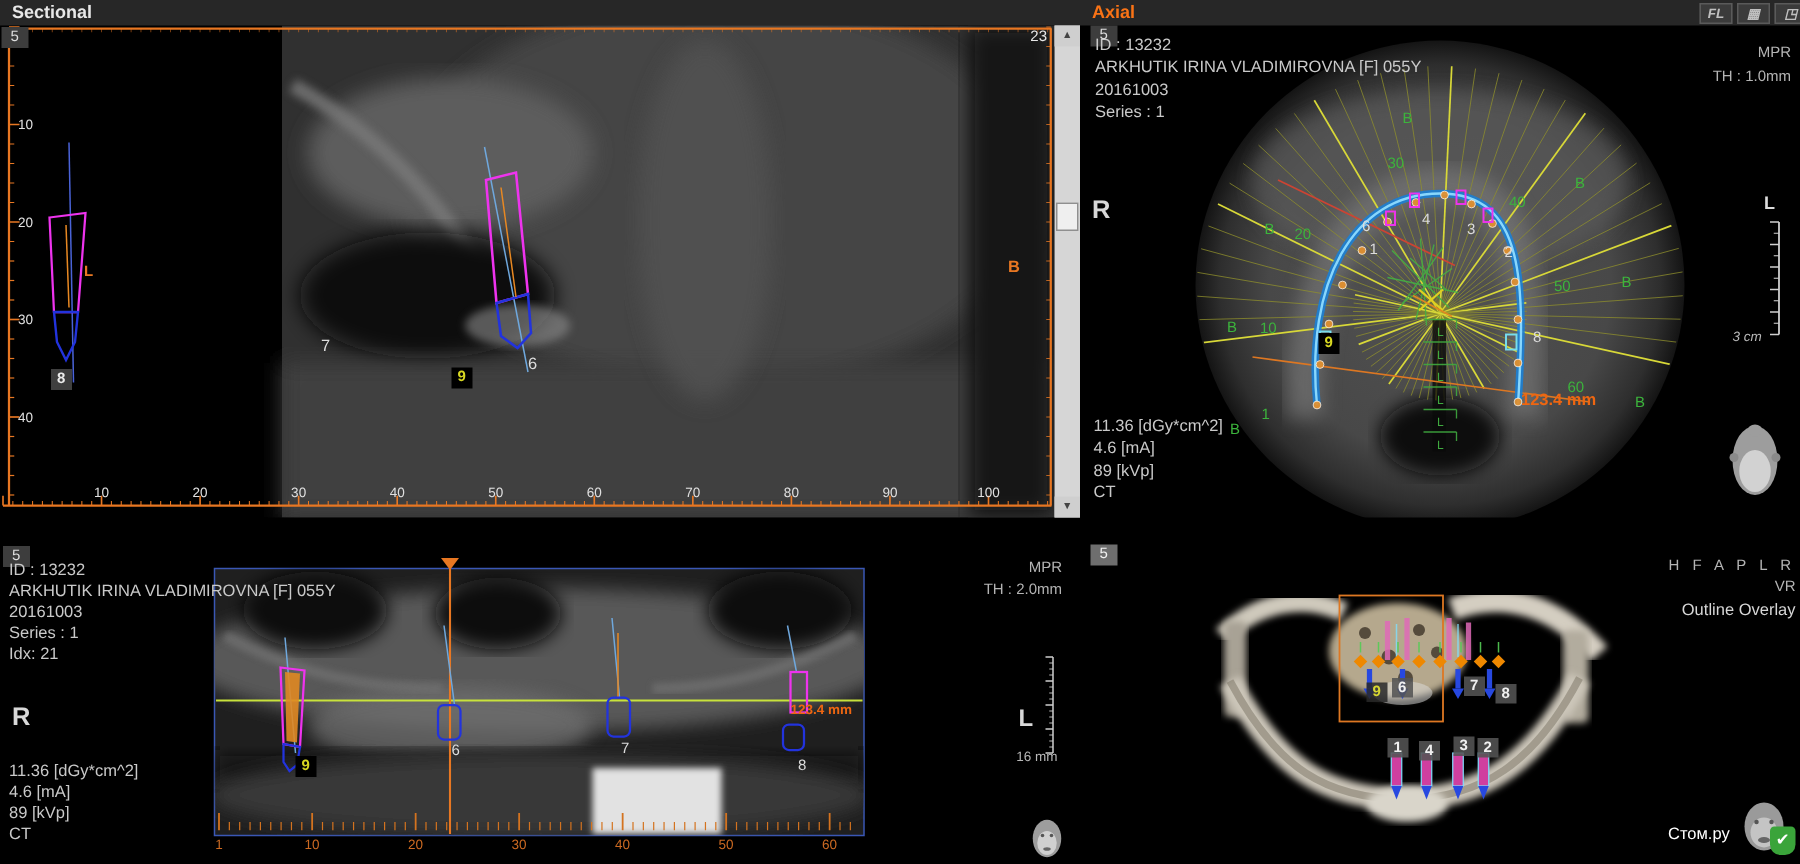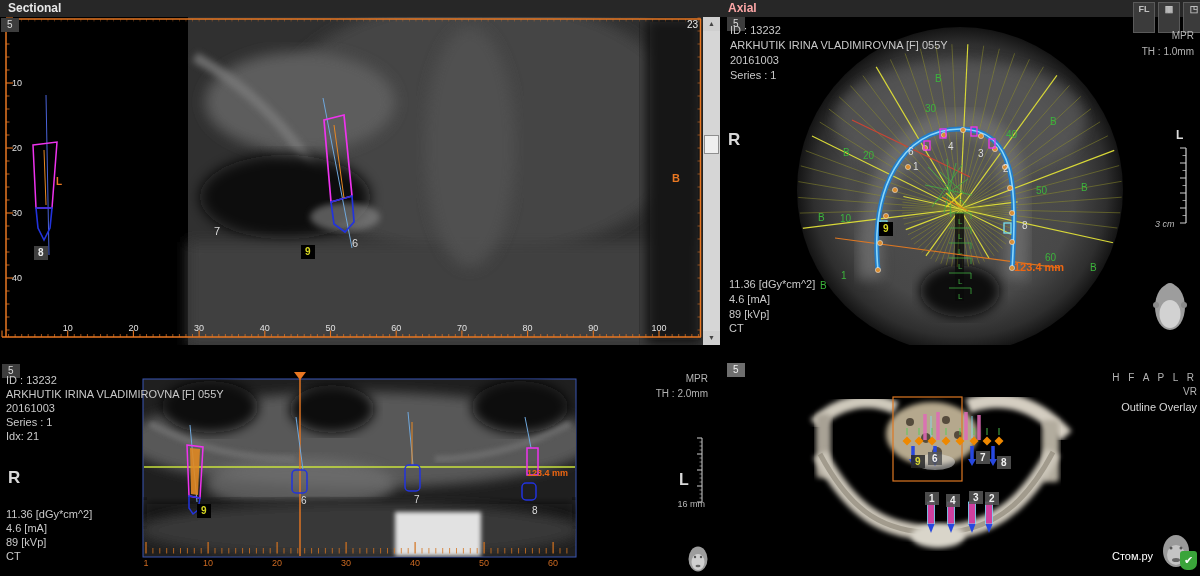--- a/index.html
+++ b/index.html
@@ -1,38 +1,38 @@
 <!DOCTYPE html>
 <html><head>
 <meta charset="utf-8">
 <style>
   html,body{margin:0;padding:0;background:#000;}
   .app{position:relative;width:1200px;height:576px;background:#000;overflow:hidden;
        font-family:"Liberation Sans",sans-serif;padding-left:34px;}
   .abs{position:absolute;}
   .phead{height:17px;background:#272727;color:#e8e8e8;font-size:12px;font-weight:bold;
          line-height:17px;padding-left:8px;box-sizing:border-box;}
-  .green{color:#fca5a5;}
+  .green{color:#f97316;}
   .badge{background:#3d3d3d;color:#ddd;font-size:10px;line-height:14px;padding:0 6px;}
   .badge.lt{background:#6e6e6e;color:#f0f0f0;}
   .info{color:#c9c9c9;font-size:11px;white-space:nowrap;line-height:13px;}
   .rtext{text-align:right;}
   .dim{color:#b4b4b4;font-size:10px;white-space:nowrap;}
   .big{color:#d8d8d8;font-size:17px;font-weight:bold;}
   .chip{background:#000;color:#ececec;font-size:10px;font-weight:bold;line-height:14px;padding:0 4px;white-space:nowrap;}
   .chip.y{color:#d8d822;}
   .chip3{background:rgba(84,84,84,.88);color:#f0f0f0;font-size:10px;font-weight:bold;line-height:13px;padding:0 4px;}
   .chip3.y{color:#d8d832;background:rgba(40,40,40,.85);}
   .lab{color:#dcdcdc;font-size:11px;white-space:nowrap;}
   .orange{color:#e87722;font-weight:bold;font-size:11px;}
   .meas{color:#ee6611;font-size:11px;white-space:nowrap;font-weight:bold;}
   .meas.sm{font-size:9px;}
   .small{font-size:9px;color:#b8b8b8;white-space:nowrap;}
-  .tbtn{width:22px;height:31px;background:#3b3b3b;border:1px solid #5a5a5a;color:#c0c0c0;
-        font-size:9px;font-weight:bold;text-align:center;line-height:12px;box-sizing:border-box;}
+  .tbtn{width:22px;height:14px;background:#3b3b3b;border:1px solid #5a5a5a;color:#c0c0c0;
+        font-size:9px;font-weight:bold;text-align:center;line-height:12px;box-sizing:border-box;font-style:italic;}
   .vscroll{background:#d6d6d6;}
   .sbtn{width:17px;height:14px;background:#cfcfcf;color:#444;font-size:7px;text-align:center;line-height:14px;}
   .sthumb{left:1px;width:15px;height:19px;background:#efefef;border:1px solid #8f8f8f;box-sizing:border-box;}
   .wm{color:#fff;font-size:11px;white-space:nowrap;}
   .shield{width:17px;height:19px;background:#3aa43a;border-radius:3px 3px 7px 7px;color:#fff;
           font-size:11px;text-align:center;line-height:18px;}
 </style>
 </head>
 <body>
 

